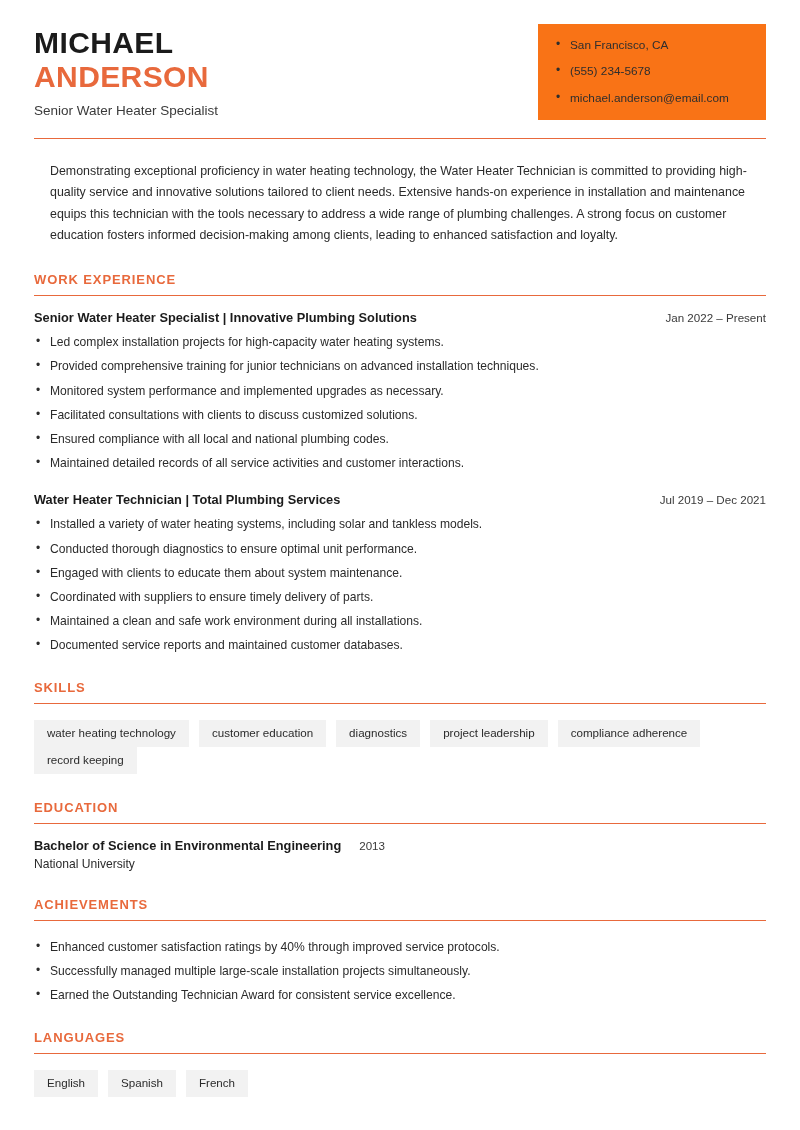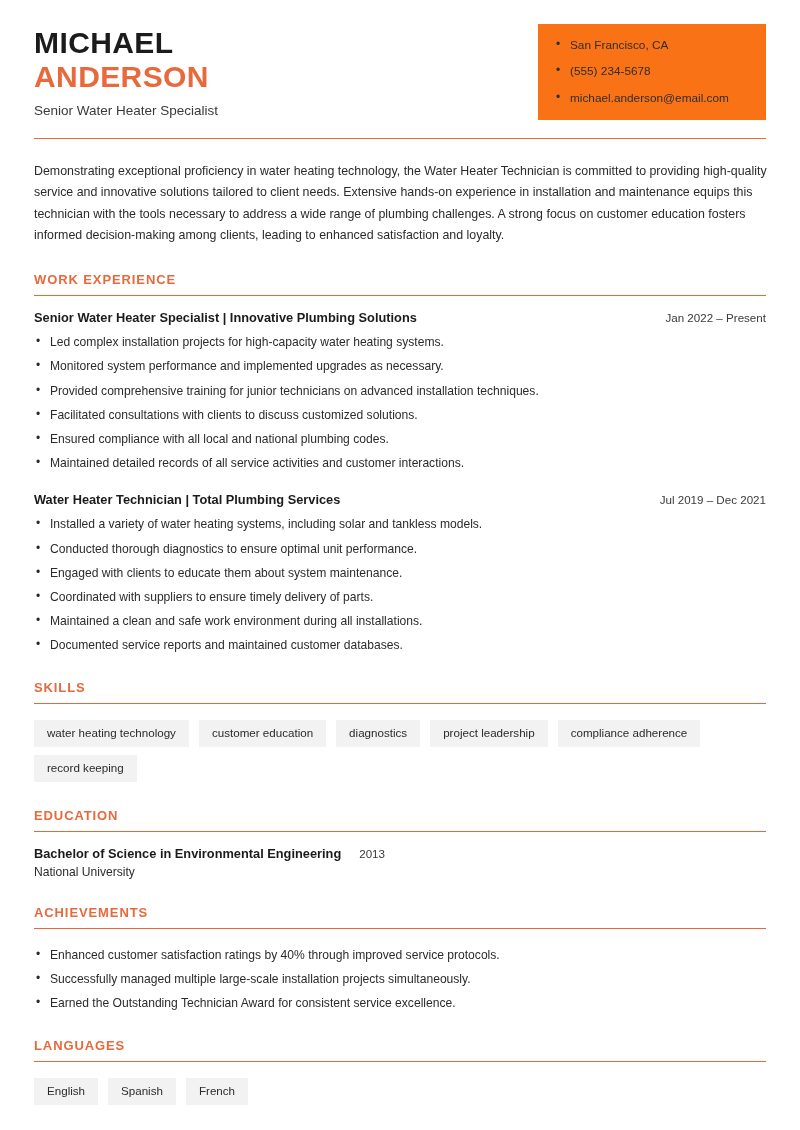--- a/index.html
+++ b/index.html
@@ -86,20 +86,21 @@
     margin: 18px 34px 0 34px;
   }
 
   
   .summary {
     padding: 22px 25px 0 34px;
     font-size: 12.4px;
     line-height: 1.72;
     color: #2b2b2b;
     text-align: left;
+    margin-left: 16px;
   }
 
   
   .section {
     padding: 0 34px;
     margin-top: 26px;
   }
   .section-title {
     color: #e8693c;
     font-size: 13px;
@@ -153,21 +154,21 @@
     left: 2px;
     top: -1px;
     color: #2b2b2b;
     font-size: 12px;
   }
 
   
   .chips {
     display: flex;
     flex-wrap: wrap;
-    gap: 8px 10px;
+    gap: 0 10px;
   }
   .chip {
     background: #f2f2f2;
     color: #2b2b2b;
     font-size: 11.6px;
     padding: 7px 13px;
     line-height: 1.1;
     white-space: nowrap;
   }
 
@@ -227,22 +228,22 @@
     <h2 class="section-title">WORK EXPERIENCE</h2>
     <hr class="section-rule">
 
     <div class="job">
       <div class="job-head">
         <div class="job-role">Senior Water Heater Specialist | Innovative Plumbing Solutions</div>
         <div class="job-dates">Jan 2022 – Present</div>
       </div>
       <ul class="bullets">
         <li>Led complex installation projects for high-capacity water heating systems.</li>
+        <li>Provided comprehensive training for junior technicians on advanced installation techniques.</li>
         <li>Monitored system performance and implemented upgrades as necessary.</li>
-        <li>Provided comprehensive training for junior technicians on advanced installation techniques.</li>
         <li>Facilitated consultations with clients to discuss customized solutions.</li>
         <li>Ensured compliance with all local and national plumbing codes.</li>
         <li>Maintained detailed records of all service activities and customer interactions.</li>
       </ul>
     </div>
 
     <div class="job">
       <div class="job-head">
         <div class="job-role">Water Heater Technician | Total Plumbing Services</div>
         <div class="job-dates">Jul 2019 – Dec 2021</div>

